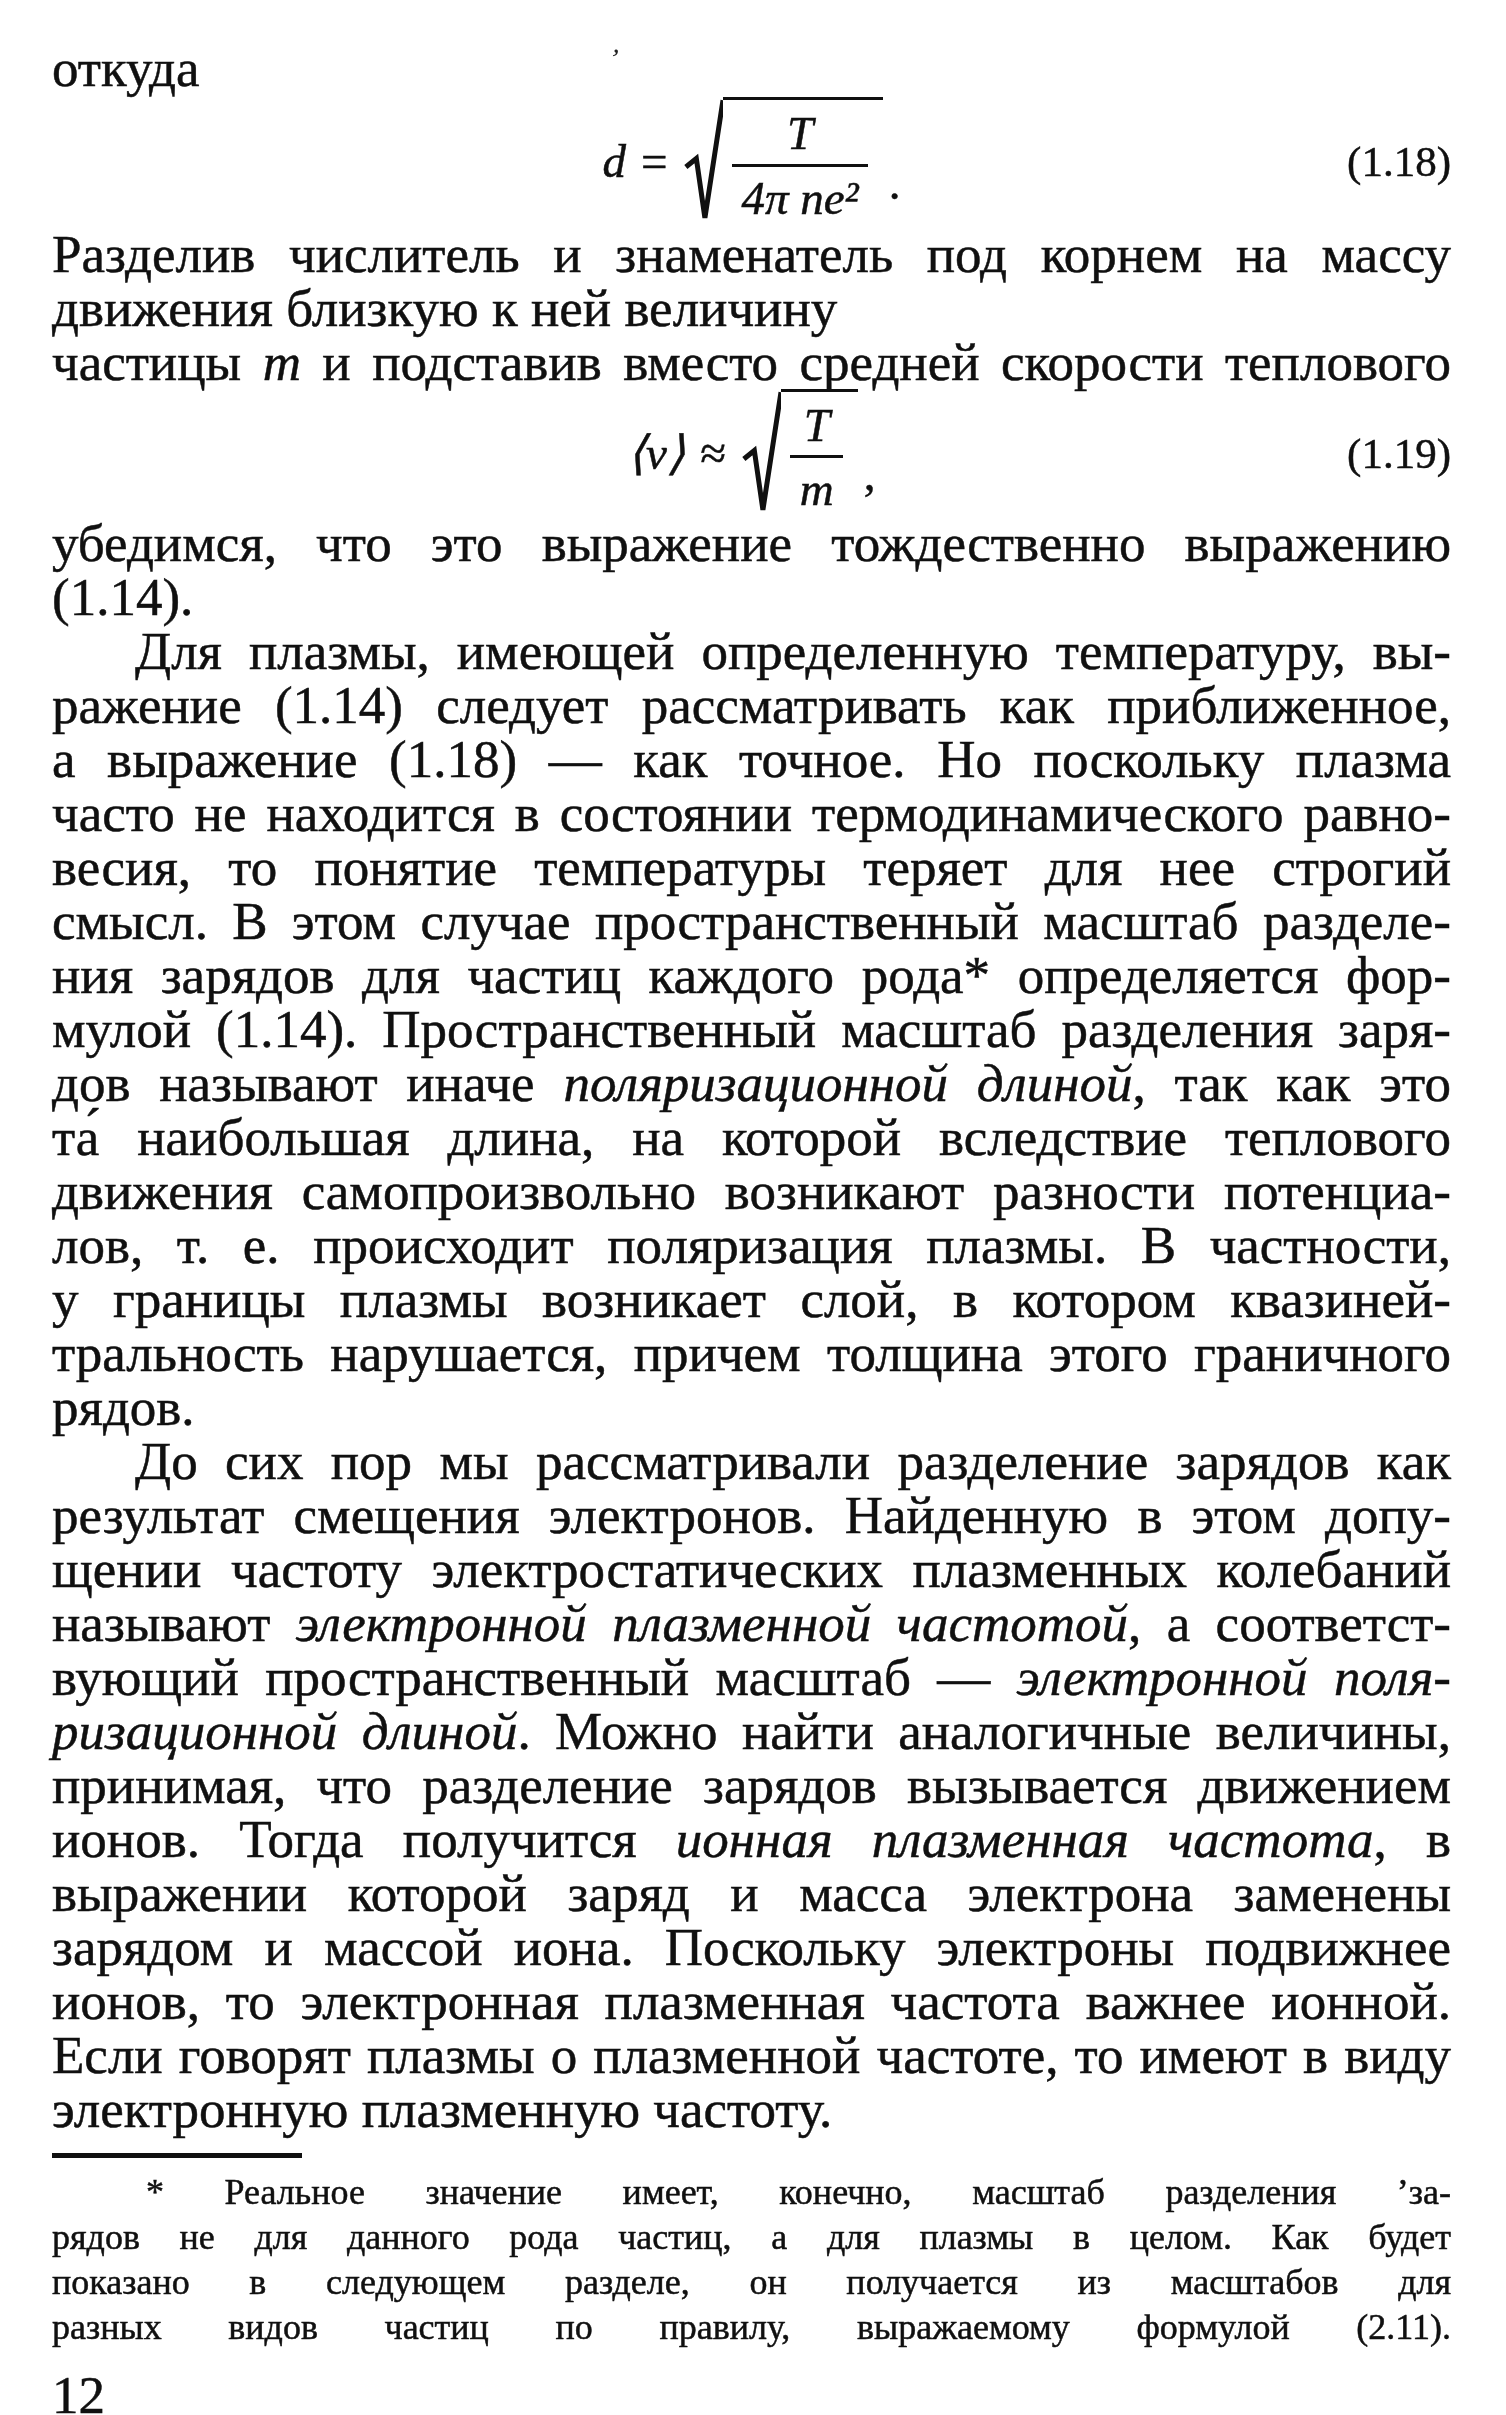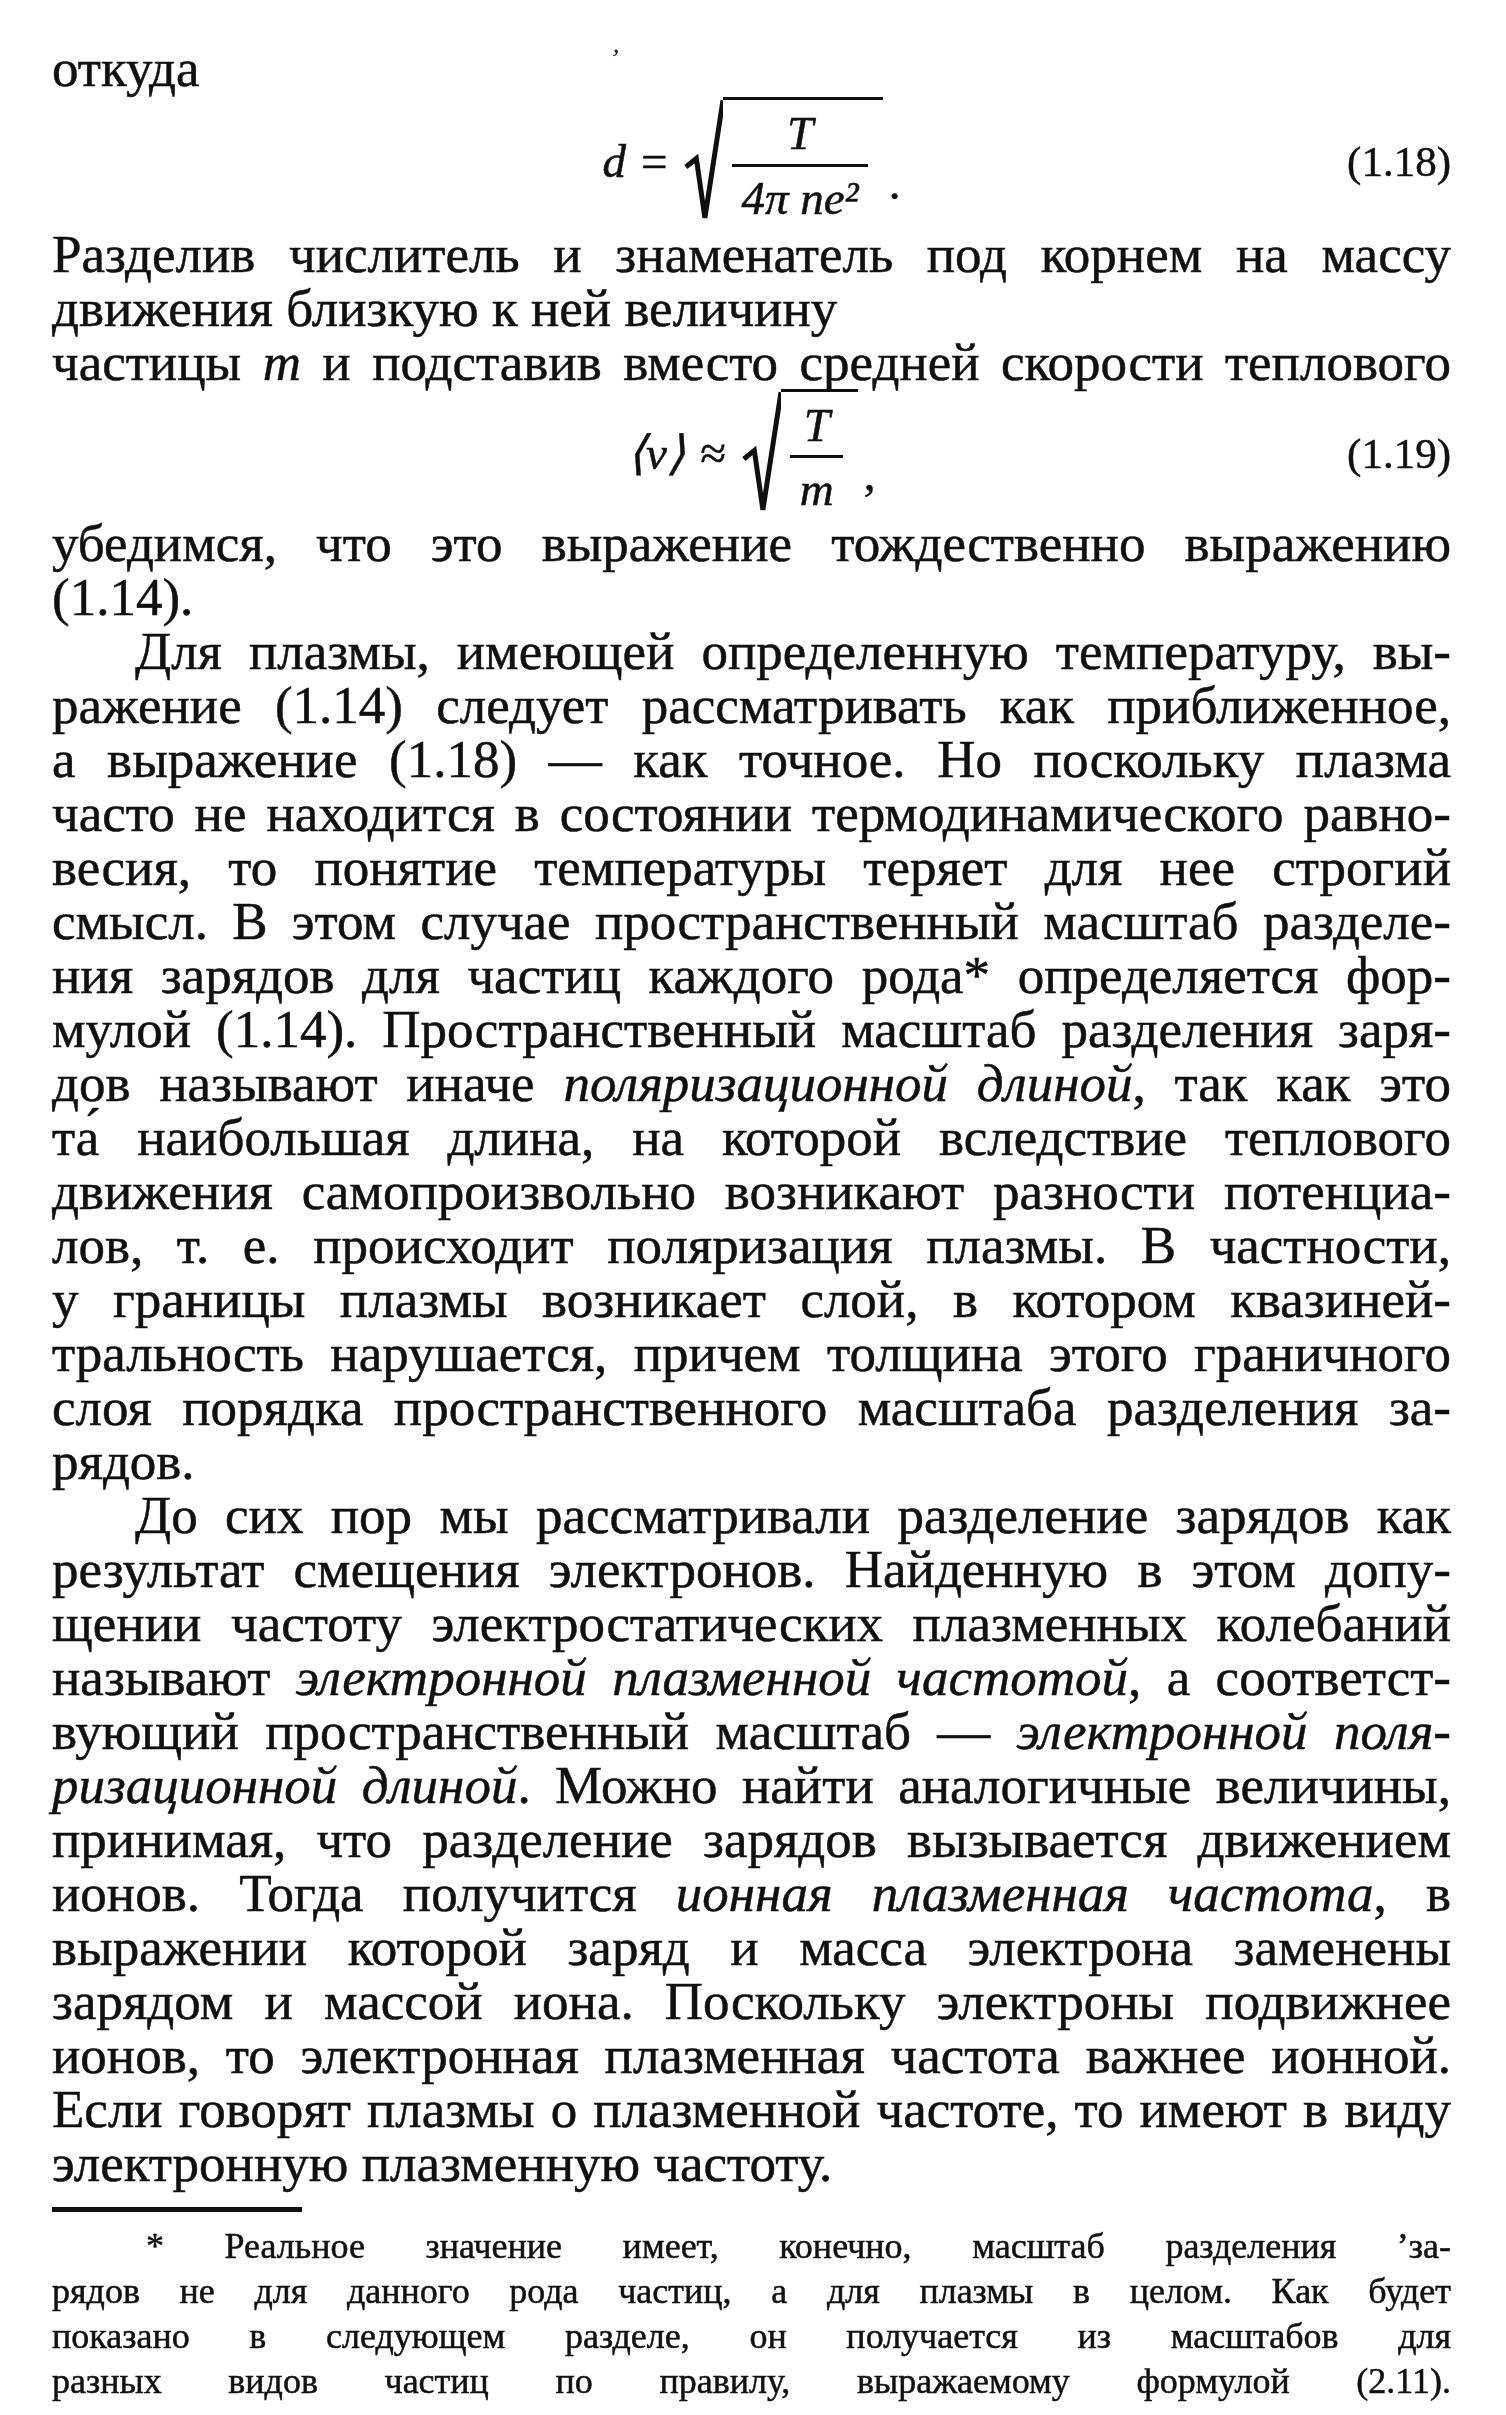--- a/index.html
+++ b/index.html
@@ -142,21 +142,20 @@
         <div class="ln just"><span>весия, то понятие температуры теряет для нее строгий</span></div>
         <div class="ln just"><span>смысл. В этом случае пространственный масштаб разделе-</span></div>
         <div class="ln just"><span>ния зарядов для частиц каждого рода* определяется фор-</span></div>
         <div class="ln just"><span>мулой (1.14). Пространственный масштаб разделения заря-</span></div>
         <div class="ln just"><span>дов называют иначе </span><span class="it">поляризационной длиной</span><span>, так как это</span></div>
         <div class="ln just"><span>та́ наибольшая длина, на которой вследствие теплового</span></div>
         <div class="ln just"><span>движения самопроизвольно возникают разности потенциа-</span></div>
         <div class="ln just"><span>лов, т. е. происходит поляризация плазмы. В частности,</span></div>
         <div class="ln just"><span>у границы плазмы возникает слой, в котором квазиней-</span></div>
         <div class="ln just"><span>тральность нарушается, причем толщина этого граничного</span></div>
-        <div class="ln just"><span>слоя порядка пространственного масштаба разделения за-</span></div>
         <div class="ln"><span>рядов.</span></div>
       </div>
       <div class="para">
         <div class="ln just ind"><span>До сих пор мы рассматривали разделение зарядов как</span></div>
         <div class="ln just"><span>результат смещения электронов. Найденную в этом допу-</span></div>
         <div class="ln just"><span>щении частоту электростатических плазменных колебаний</span></div>
         <div class="ln just"><span>называют </span><span class="it">электронной плазменной частотой</span><span>, а соответст-</span></div>
         <div class="ln just"><span>вующий пространственный масштаб — </span><span class="it">электронной поля-</span></div>
         <div class="ln just"><span class="it">ризационной длиной</span><span>. Можно найти аналогичные величины,</span></div>
         <div class="ln just"><span>принимая, что разделение зарядов вызывается движением</span></div>

